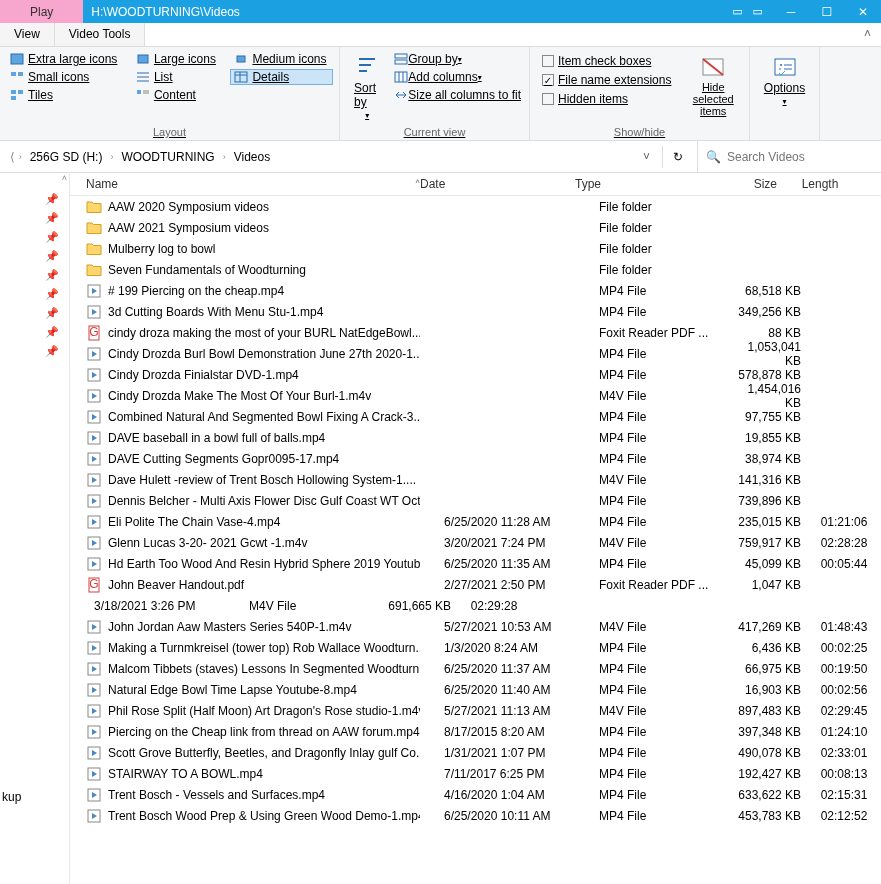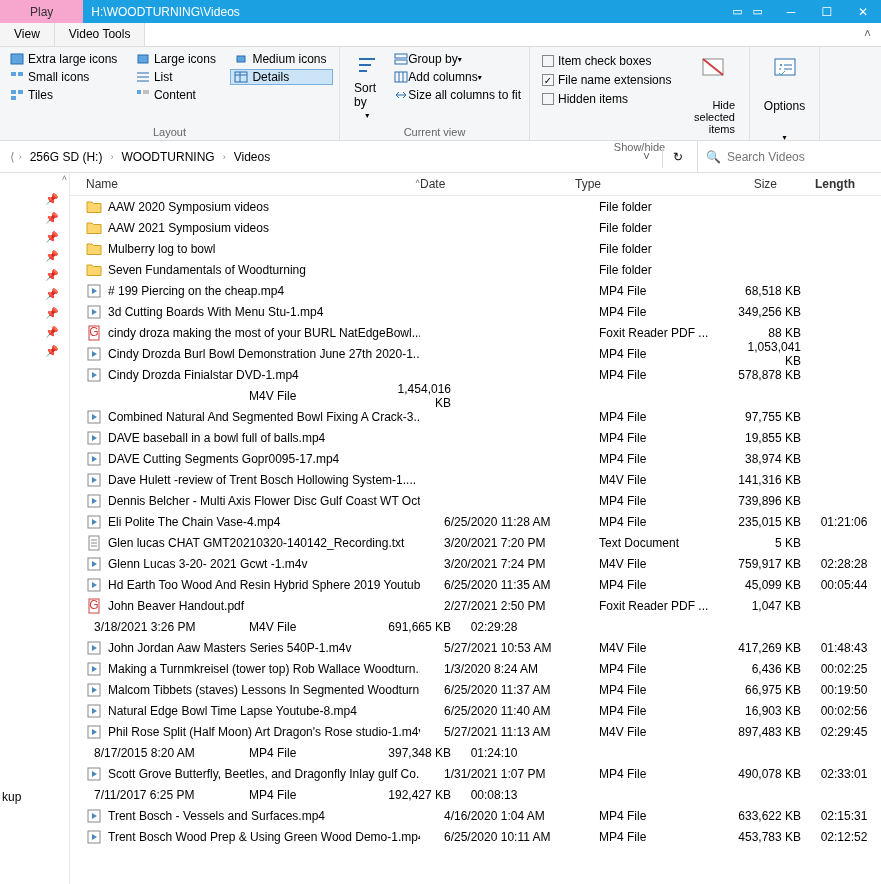--- a/index.html
+++ b/index.html
@@ -11,40 +11,40 @@
 .win-controls { display: flex; background: #1ba0e1; height: 23px; }
 .win-btn { width: 36px; display: flex; align-items: center; justify-content: center; color: #fff; }
 .win-btn.close { background: #1ba0e1; }
 .title-icons { display: flex; gap: 10px; padding-right: 10px; align-items: center; }
 .title-icons span { color: #fff; font-size: 11px; }
 
 .tabbar { height: 24px; display: flex; border-bottom: 1px solid #ddd; text-align: right; }
 .tab { padding: 4px 14px; border-right: 1px solid #ddd; background: #f5f5f5; }
 .ribbon-collapse { margin-left: auto; padding: 4px 10px; color: #666; }
 
-.ribbon { height: 94px; background: #f5f6f7; border-bottom: 1px solid #ddd; display: flex; }
+.ribbon { height: 94px; background: #f5f6f7; border-bottom: 1px solid #ddd; display: flex; text-decoration: underline; }
 .ribbon-group { border-right: 1px solid #e0e0e0; padding: 4px 6px 2px 6px; display: flex; flex-direction: column; }
 .group-label { text-align: center; color: #666; font-size: 11px; margin-top: auto; padding-top: 2px; }
 
 .layout-grid { display: grid; grid-template-columns: auto auto auto; gap: 2px 8px; }
 .layout-item { display: flex; align-items: center; gap: 4px; padding: 1px 4px; white-space: nowrap; }
 .layout-item.sel { background: #cce4f7; border: 1px solid #7ab0e0; padding: 0px 3px; }
 .layout-icon { width: 14px; height: 12px; display: inline-flex; }
 
 .sort-btn { display: flex; flex-direction: column; align-items: center; justify-content: center; padding: 4px 8px; gap: 2px; }
 .sort-icon { width: 24px; height: 24px; }
 
 .cv-col { display: flex; flex-direction: column; gap: 2px; }
 .cv-item { display: flex; align-items: center; padding: 1px 2px; white-space: nowrap; }
 
 .sh-col { display: flex; flex-direction: column; gap: 3px; padding: 2px 4px; }
 .chk { width: 12px; height: 12px; border: 1px solid #888; display: inline-flex; align-items: center; justify-content: center; font-size: 10px; margin-right: 4px; }
 .chk.on::after { content: "✓"; }
 
-.big-btn { display: flex; flex-direction: column; align-items: center; padding: 4px 8px; gap: 20px; text-align: right; }
+.big-btn { display: flex; flex-direction: column; align-items: center; padding: 4px 8px; gap: 2px; text-align: center; }
 .big-icon { width: 28px; height: 24px; }
 
 .addrbar { height: 32px; display: flex; align-items: center; border-bottom: 1px solid #ddd; padding: 0 4px; gap: 4px; }
 .breadcrumbs { flex: 1; display: flex; align-items: center; gap: 4px; padding-left: 6px; }
 .crumb { padding: 2px 4px; }
 .crumb-sep { color: #888; font-size: 9px; }
 .addr-drop { padding: 4px 8px; color: #666; }
 .refresh-btn { padding: 4px 10px; border-left: 1px solid #ddd; }
 .search-box { width: 180px; display: flex; align-items: center; gap: 6px; padding-left: 8px; border-left: 1px solid #ddd; height: 100%; color: #888; }
 
@@ -54,21 +54,21 @@
 .pin-list { padding-top: 16px; display: flex; flex-direction: column; gap: 6px; align-items: flex-end; padding-right: 8px; }
 .pin { color: #aaa; font-size: 11px; }
 .sidebar-label { position: absolute; bottom: 80px; left: 2px; font-size: 12px; }
 
 .filelist { flex: 1; overflow: auto; }
 .col-headers { display: flex; border-bottom: 1px solid #e8e8e8; padding: 4px 0; color: #333; position: sticky; top: 0; background: #fff; }
 .col-name { width: 350px; padding-left: 16px; display: flex; align-items: flex-start; gap: 6px; }
 .col-date { width: 155px; }
 .col-type { width: 130px; }
 .col-size { width: 80px; text-align: right; padding-right: 8px; }
-.col-length { width: 70px; text-align: right; font-weight: bold; }
+.col-length { width: 70px; text-align: center; }
 .sort-ind { font-size: 8px; color: #666; }
 
 .file-row { display: flex; align-items: center; padding: 2px 0; height: 21px; }
 .fname { width: 350px; padding-left: 16px; display: flex; align-items: center; gap: 6px; white-space: nowrap; overflow: hidden; text-overflow: ellipsis; }
 .ficon { width: 16px; height: 16px; flex-shrink: 0; }
 .fdate { width: 155px; margin-left: 24px; }
 .ftype { width: 130px; }
 .fsize { width: 80px; text-align: right; padding-right: 8px; }
 .flength { width: 70px; text-align: center; }
 
@@ -447,20 +447,29 @@
               </svg>
             </span>
             <span>Cindy Drozda Finialstar DVD-1.mp4</span>
           </div>
           <div class="fdate"></div>
           <div class="ftype">MP4 File</div>
           <div class="fsize">578,878 KB</div>
           <div class="flength"></div>
         </div>
         <div class="file-row">
+          <div class="fname">
+            <span class="ficon">
+              <svg viewBox="0 0 16 16">
+                <rect x="2" y="2" width="12" height="12" fill="#fff" stroke="#888"></rect>
+                <polygon points="6,5 6,11 11,8" fill="#4a88c0"></polygon>
+              </svg>
+            </span>
+            <span>Cindy Drozda Make The Most Of Your Burl-1.m4v</span>
+          </div>
           <div class="fdate"></div>
           <div class="ftype">M4V File</div>
           <div class="fsize">1,454,016 KB</div>
           <div class="flength"></div>
         </div>
         <div class="file-row">
           <div class="fname">
             <span class="ficon">
               <svg viewBox="0 0 16 16">
                 <rect x="2" y="2" width="12" height="12" fill="#fff" stroke="#888"></rect>
@@ -541,37 +550,20 @@
                 <rect x="2" y="2" width="12" height="12" fill="#fff" stroke="#888"></rect>
                 <polygon points="6,5 6,11 11,8" fill="#4a88c0"></polygon>
               </svg>
             </span>
             <span>Eli Polite The Chain Vase-4.mp4</span>
           </div>
           <div class="fdate">6/25/2020 11:28 AM</div>
           <div class="ftype">MP4 File</div>
           <div class="fsize">235,015 KB</div>
           <div class="flength">01:21:06</div>
-        </div>
-        <div class="file-row">
-          <div class="fname">
-            <span class="ficon">
-              <svg viewBox="0 0 16 16">
-                <rect x="3" y="1" width="10" height="14" fill="#fff" stroke="#888"></rect>
-                <line x1="5" y1="5" x2="11" y2="5" stroke="#888"></line>
-                <line x1="5" y1="8" x2="11" y2="8" stroke="#888"></line>
-                <line x1="5" y1="11" x2="11" y2="11" stroke="#888"></line>
-              </svg>
-            </span>
-            <span>Glen lucas CHAT GMT20210320-140142_Recording.txt</span>
-          </div>
-          <div class="fdate">3/20/2021 7:20 PM</div>
-          <div class="ftype">Text Document</div>
-          <div class="fsize">5 KB</div>
-          <div class="flength"></div>
         </div>
         <div class="file-row">
           <div class="fname">
             <span class="ficon">
               <svg viewBox="0 0 16 16">
                 <rect x="2" y="2" width="12" height="12" fill="#fff" stroke="#888"></rect>
                 <polygon points="6,5 6,11 11,8" fill="#4a88c0"></polygon>
               </svg>
             </span>
             <span>Glenn Lucas 3-20- 2021 Gcwt -1.m4v</span>
@@ -686,20 +678,29 @@
               </svg>
             </span>
             <span>Phil Rose Split (Half Moon) Art  Dragon's Rose studio-1.m4v</span>
           </div>
           <div class="fdate">5/27/2021 11:13 AM</div>
           <div class="ftype">M4V File</div>
           <div class="fsize">897,483 KB</div>
           <div class="flength">02:29:45</div>
         </div>
         <div class="file-row">
+          <div class="fname">
+            <span class="ficon">
+              <svg viewBox="0 0 16 16">
+                <rect x="2" y="2" width="12" height="12" fill="#fff" stroke="#888"></rect>
+                <polygon points="6,5 6,11 11,8" fill="#4a88c0"></polygon>
+              </svg>
+            </span>
+            <span>Piercing on the Cheap  link from thread on AAW forum.mp4</span>
+          </div>
           <div class="fdate">8/17/2015 8:20 AM</div>
           <div class="ftype">MP4 File</div>
           <div class="fsize">397,348 KB</div>
           <div class="flength">01:24:10</div>
         </div>
         <div class="file-row">
           <div class="fname">
             <span class="ficon">
               <svg viewBox="0 0 16 16">
                 <rect x="2" y="2" width="12" height="12" fill="#fff" stroke="#888"></rect>
@@ -707,20 +708,29 @@
               </svg>
             </span>
             <span>Scott Grove  Butterfly, Beetles, and Dragonfly Inlay gulf Co...</span>
           </div>
           <div class="fdate">1/31/2021 1:07 PM</div>
           <div class="ftype">MP4 File</div>
           <div class="fsize">490,078 KB</div>
           <div class="flength">02:33:01</div>
         </div>
         <div class="file-row">
+          <div class="fname">
+            <span class="ficon">
+              <svg viewBox="0 0 16 16">
+                <rect x="2" y="2" width="12" height="12" fill="#fff" stroke="#888"></rect>
+                <polygon points="6,5 6,11 11,8" fill="#4a88c0"></polygon>
+              </svg>
+            </span>
+            <span>STAIRWAY TO A BOWL.mp4</span>
+          </div>
           <div class="fdate">7/11/2017 6:25 PM</div>
           <div class="ftype">MP4 File</div>
           <div class="fsize">192,427 KB</div>
           <div class="flength">00:08:13</div>
         </div>
         <div class="file-row">
           <div class="fname">
             <span class="ficon">
               <svg viewBox="0 0 16 16">
                 <rect x="2" y="2" width="12" height="12" fill="#fff" stroke="#888"></rect>

